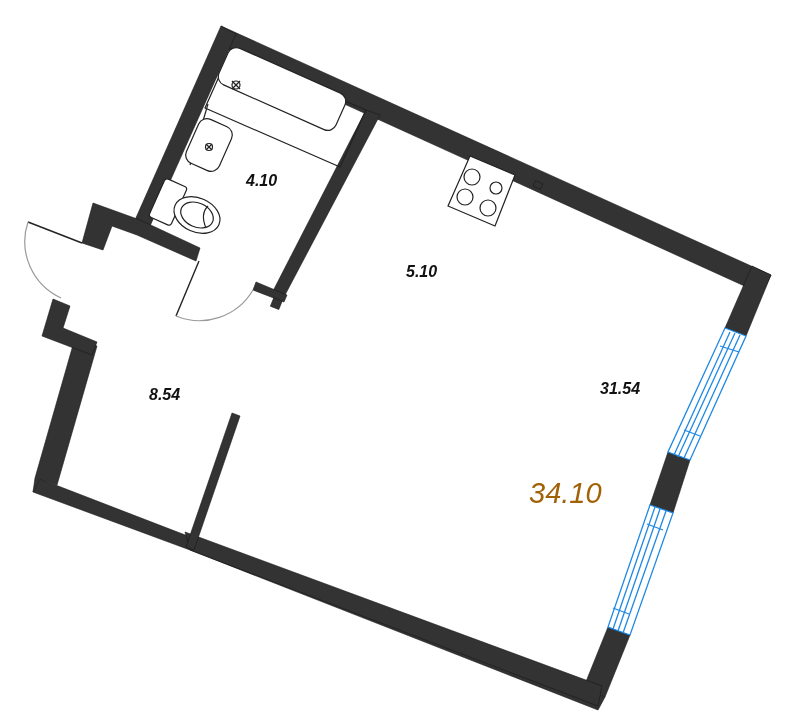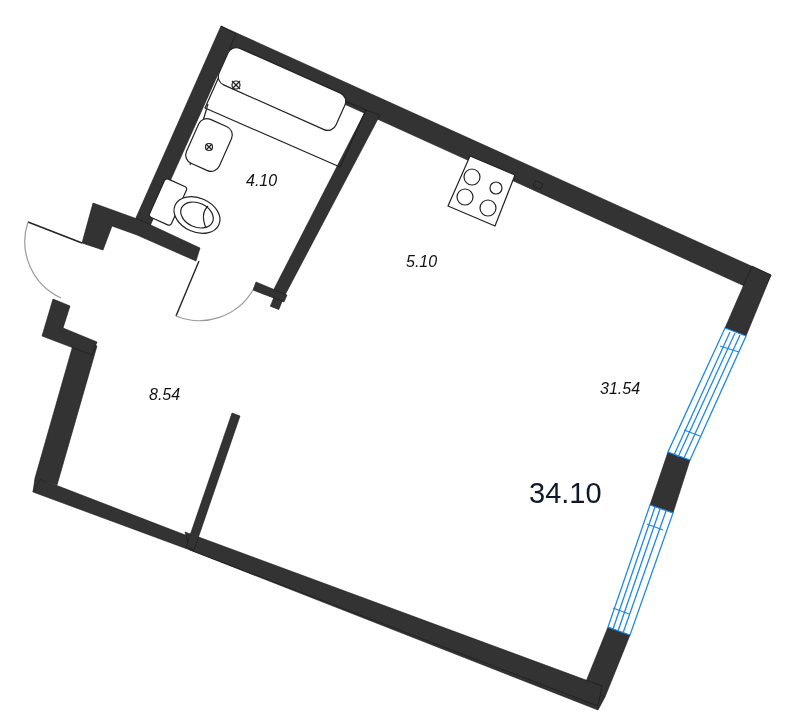--- a/index.html
+++ b/index.html
@@ -12,25 +12,27 @@
     .door-arc { fill: none; stroke: #9a9a9a; stroke-width: 1.2; }
     .window-line { fill: none; stroke: #1e88e5; stroke-width: 1.3; }
     .window-fill { fill: #ffffff; stroke: #1e88e5; stroke-width: 1.3; }
     .room-label {
       position: absolute;
       font-family: "Liberation Sans", sans-serif;
       font-style: italic;
       color: #111111;
       font-size: 16px;
       white-space: nowrap;
+      font-weight: bold;
     }
     .total-label {
       position: absolute;
       font-family: "Liberation Sans", sans-serif;
-      color: #0f172a;
+      font-style: italic;
+      color: #a16207;
       font-size: 29px;
       white-space: nowrap;
     }
   </style>
 </head>
 <body>
 
 <svg id="plan" viewBox="0 0 800 722" xmlns="http://www.w3.org/2000/svg">
 
   <g>
@@ -120,16 +122,16 @@
     <line class="door-leaf" x1="28" y1="222" x2="82" y2="243"></line>
     <path class="door-arc" d="M28 222 A 62 62 0 0 0 61 298"></path>
   </g>
   <g>
     <line class="door-leaf" x1="199" y1="261" x2="176" y2="316"></line>
     <path class="door-arc" d="M176 316 A 62 62 0 0 0 253 290"></path>
   </g>
 </svg>
 
 <span class="room-label" style="left:246px; top:172px;">4.10</span>
-<span class="room-label" style="left:406px; top:253px;">5.10</span>
+<span class="room-label" style="left:406px; top:263px;">5.10</span>
 <span class="room-label" style="left:149px; top:386px;">8.54</span>
 <span class="room-label" style="left:600px; top:380px;">31.54</span>
 <span class="total-label" style="left:529px; top:477px;">34.10</span>
 
 </body></html>

